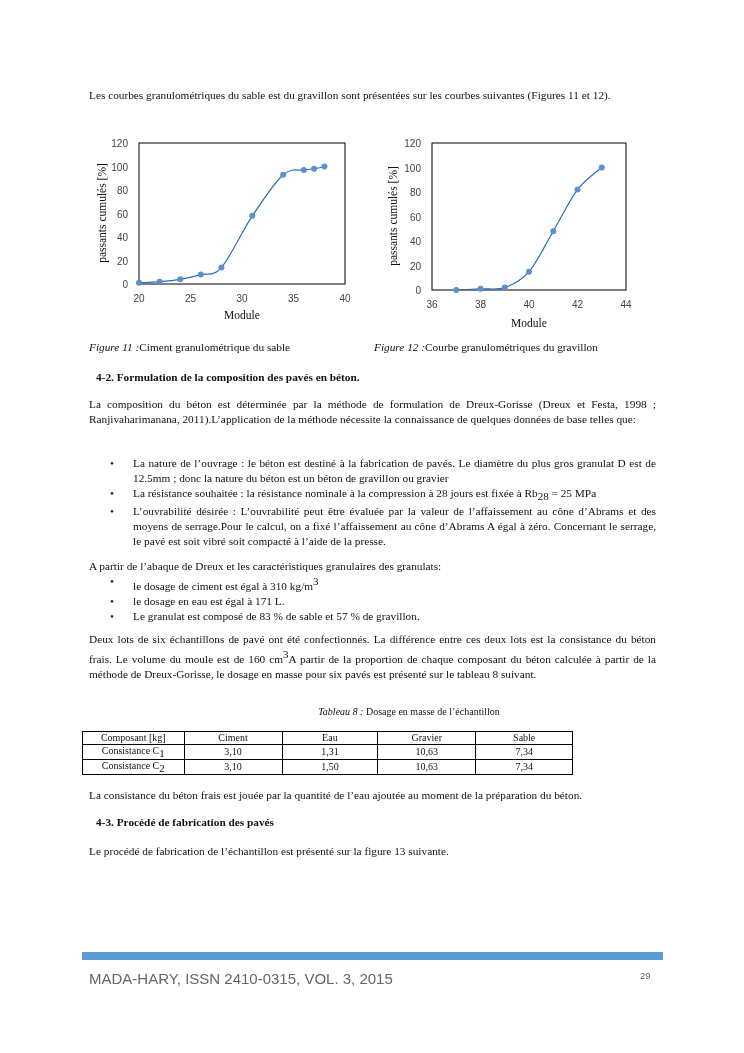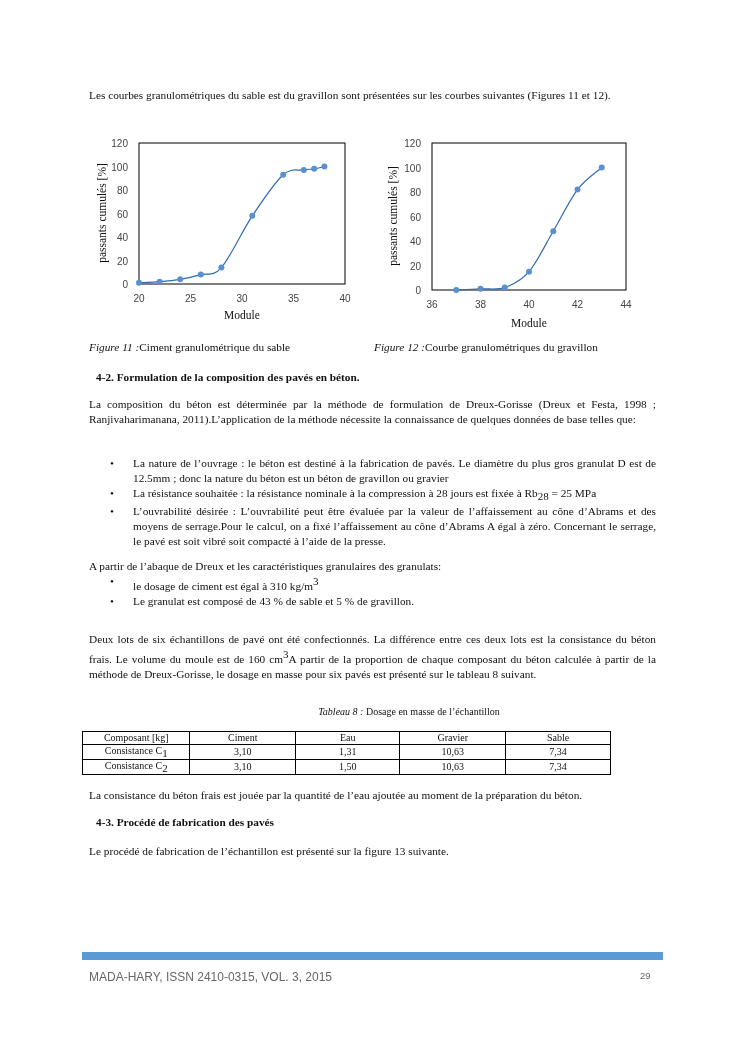--- a/index.html
+++ b/index.html
@@ -5,24 +5,24 @@
   html, body { margin:0; padding:0; background:#fff; }
   body { width:744px; height:1053px; position:relative; overflow:hidden; font-family:"Liberation Serif", serif; color:#111; }
   .p { position:absolute; left:89px; width:567px; font-size:11.3px; line-height:15px; text-align:justify; }
   .h { position:absolute; left:96px; font-size:11.3px; font-weight:bold; }
   ul.b { position:absolute; left:110px; width:546px; margin:0; padding:0; list-style:none; font-size:11.3px; line-height:15px; }
   ul.b li { position:relative; padding-left:23px; text-align:justify; }
   ul.b li::before { content:"•"; position:absolute; left:0; top:0; }
   .cap { position:absolute; font-size:11.3px; }
   .cap i { font-style:italic; }
   svg text { font-family:"Liberation Sans", sans-serif; }
-  table.t { position:absolute; left:82px; top:731px; width:529px; border-collapse:collapse; font-size:10px; }
+  table.t { position:absolute; left:82px; top:731px; width:491px; border-collapse:collapse; font-size:10px; }
   table.t td { border:1px solid #000; text-align:center; padding:0; height:12px; line-height:12px; }
   .footer-bar { position:absolute; left:82px; top:952px; width:581px; height:8px; background:#5b9bd5; }
-  .footer-left { position:absolute; left:89px; top:970px; font-family:"Liberation Sans", sans-serif; font-size:12px; color:#666; }
+  .footer-left { position:absolute; left:89px; top:970px; font-family:"Liberation Sans", sans-serif; font-size:15px; color:#666; }
   .footer-right { position:absolute; left:640px; top:970px; font-family:"Liberation Sans", sans-serif; font-size:9.5px; color:#666; }
   sup, sub { font-size:11px; }
 </style>
 </head>
 <body>
 
 <div class="p" style="top:88px;">Les courbes granulométriques du sable est du gravillon sont présentées sur les courbes suivantes (Figures 11 et 12).</div>
 
 <svg style="position:absolute;left:88px;top:132px;" width="270" height="195" viewBox="88 132 270 195">
   <g id="c1-axes">
@@ -103,21 +103,22 @@
 <ul class="b" style="top:456px;">
   <li>La nature de l’ouvrage : le béton est destiné à la fabrication de pavés. Le diamètre du plus gros granulat D est de 12.5mm ; donc la nature du béton est un béton de gravillon ou gravier</li>
   <li><span>La résistance souhaitée : la résistance nominale à la compression à 28 jours est fixée à Rb</span><sub>28</sub><span> = 25 MPa</span></li>
   <li>L’ouvrabilité désirée : L’ouvrabilité peut être évaluée par la valeur de l’affaissement au cône d’Abrams et des moyens de serrage.Pour le calcul, on a fixé l’affaissement au cône d’Abrams A égal à zéro. Concernant  le serrage, le pavé est soit vibré soit compacté à l’aide de la presse.</li>
 </ul>
 
 <div class="p" style="top:559px;">A partir de l’abaque de Dreux et les caractéristiques granulaires des granulats:</div>
 
 <ul class="b" style="top:574px;">
   <li><span>le dosage de ciment est égal à 310 kg/m</span><sup>3</sup></li>
-  <li>Le granulat est composé de 43 % de sable et 5 % de gravillon.</li>
+  <li>le dosage en eau est égal à 171 L.</li>
+  <li>Le granulat est composé de 83 % de sable et 57 % de gravillon.</li>
 </ul>
 
 <div class="p" style="top:632px;"><span>Deux lots de six échantillons de pavé ont été confectionnés. La différence entre ces deux lots est la consistance du béton frais. Le volume du moule est de 160 cm</span><sup>3</sup><span>A partir de la proportion de chaque composant du béton calculée à partir de la méthode de Dreux-Gorisse, le dosage en masse pour six pavés est présenté sur le tableau 8 suivant.</span></div>
 
 <div class="cap" style="left:0;width:744px;text-align:center;top:706px;font-size:10px;padding-left:37px;"><i>Tableau 8 :</i><span> Dosage en masse de l’échantillon</span></div>
 
 <table class="t">
   <tbody>
       <tr>
     <td style="width:113px;">Composant [kg]</td>

